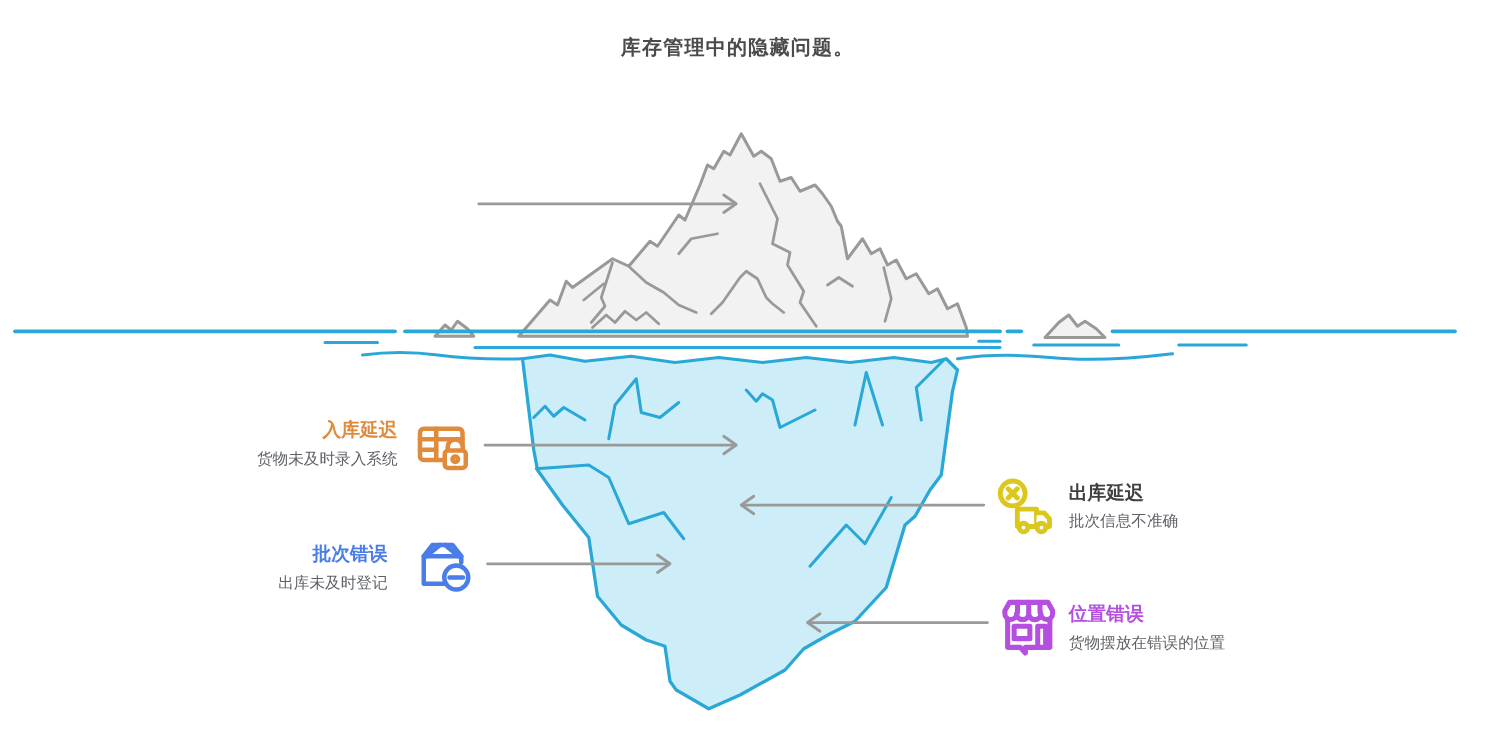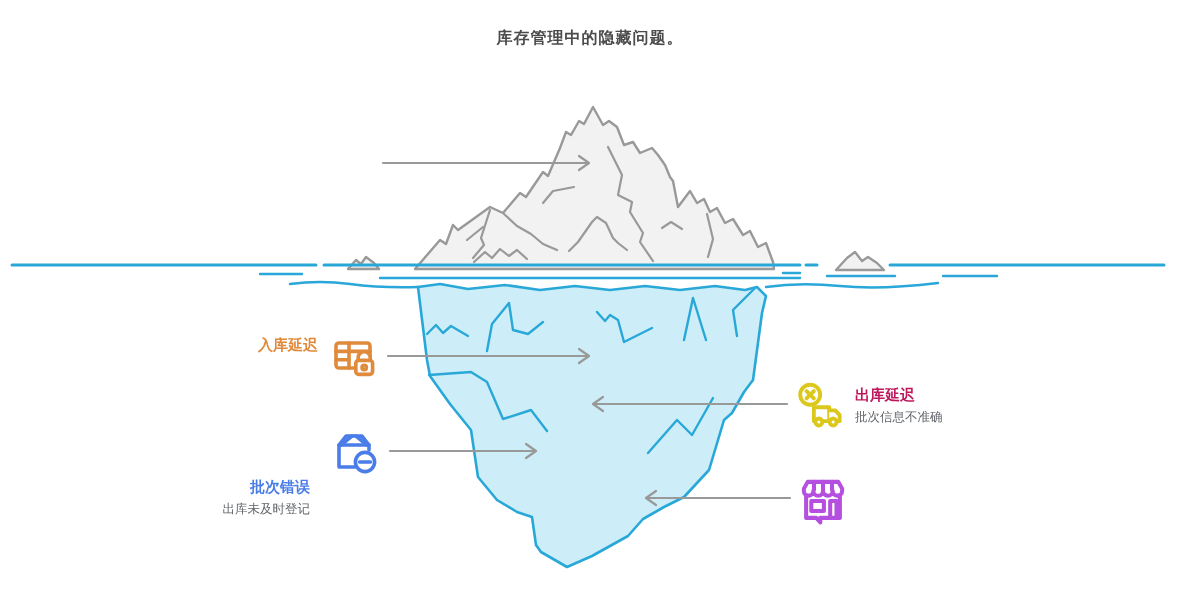--- a/index.html
+++ b/index.html
@@ -11,22 +11,22 @@
   .page-title{
     position:absolute;left:0;top:28px;width:1180px;text-align:center;margin:0;
     font-size:16px;font-weight:bold;color:#4b4b4b;letter-spacing:1px;
   }
   .label{position:absolute;}
   .label .t{font-size:15px;font-weight:bold;line-height:18px;}
   .label .s{font-size:12.5px;color:#5f6368;margin-top:6px;line-height:15px;}
   .label.right-side{text-align:left;}
   .label.left-side{text-align:right;}
   .t.orange{color:#E08A3C;}
-  .t.blue{color:#4A7DE8;margin-top:43px;}
-  .t.yellow{color:#be185d;}
+  .t.blue{color:#4A7DE8;}
+  .t.yellow{color:#404040;}
   .t.purple{color:#B44FE0;}
   .icon-box{position:absolute;}
   svg{display:block;}
 </style>
 </head>
 <body>
 
 <div class="canvas">
 
   <svg class="scene" width="1200" height="596" viewBox="0 0 1200 596" aria-hidden="true">
@@ -111,20 +111,21 @@
           <path d="M790 498 H648"></path>
           <path d="M656 491 L646 498 L656 505"></path>
         </g>
     </g>
   </svg>
 
   <h1 class="page-title">库存管理中的隐藏问题。</h1>
 
   <div class="label left-side" style="left:118px;top:336px;width:200px;">
     <div class="t orange">入库延迟</div>
+    <div class="s">货物未及时录入系统</div>
   </div>
   <div class="icon-box" style="left:331px;top:334px;">
     <svg width="48" height="48" viewBox="0 0 24 24" fill="none" stroke="#E08A3C" stroke-width="1.8" stroke-linecap="round" stroke-linejoin="round">
       <rect x="2.5" y="4.5" width="17" height="12.5" rx="1.5"></rect>
       <line x1="9" y1="4.5" x2="9" y2="17"></line>
       <line x1="2.5" y1="8.7" x2="19.5" y2="8.7"></line>
       <line x1="2.5" y1="12.9" x2="9" y2="12.9"></line>
       <path d="M13.6 13.2 v-1.4 a3 3 0 0 1 6 0 v1.4" fill="#ffffff"></path>
       <rect x="12.4" y="13.2" width="8.4" height="7" rx="1.4" fill="#ffffff"></rect>
       <circle cx="16.6" cy="16.7" r="1.1"></circle>
@@ -153,20 +154,24 @@
     <svg width="52" height="52" viewBox="0 0 24 24" fill="none" stroke="#DCC81D" stroke-width="1.8" stroke-linecap="round" stroke-linejoin="round">
       <circle cx="7" cy="6.8" r="4.6" fill="#ffffff"></circle>
       <path d="M5.3 5.1 L8.7 8.5 M8.7 5.1 L5.3 8.5"></path>
       <path d="M8.7 12.6 H15.8 V19 H8.7 Z" fill="#ffffff"></path>
       <path d="M15.8 14 h2.8 l2 2.2 v2.8 h-4.8" fill="#ffffff"></path>
       <circle cx="11" cy="19.4" r="1.6" fill="#ffffff"></circle>
       <circle cx="17.6" cy="19.4" r="1.6" fill="#ffffff"></circle>
     </svg>
   </div>
 
+  <div class="label right-side" style="left:855px;top:483px;width:240px;">
+    <div class="t purple">位置错误</div>
+    <div class="s">货物摆放在错误的位置</div>
+  </div>
   <div class="icon-box" style="left:796px;top:474px;">
     <svg width="54" height="54" viewBox="0 0 24 24" fill="none" stroke="#B44FE0" stroke-width="1.8" stroke-linecap="round" stroke-linejoin="round">
       <path d="M4.5 9.5 V19.5 H9 L10.8 21.5 V19.5 H19.5 V9.5"></path>
       <path d="M3.5 6.5 L5.2 3.5 H18.8 L20.5 6.5 V7.5 A2.1 2.1 0 0 1 16.3 7.5 A2.1 2.1 0 0 1 12 7.5 A2.1 2.1 0 0 1 7.7 7.5 A2.1 2.1 0 0 1 3.5 7.5 Z"></path>
       <path d="M8 3.5 V7 M12 3.5 V7 M16 3.5 V7"></path>
       <rect x="6.8" y="12" width="5.6" height="4.4"></rect>
       <path d="M15.2 19.5 V12 H18 V19.5"></path>
     </svg>
   </div>
 

